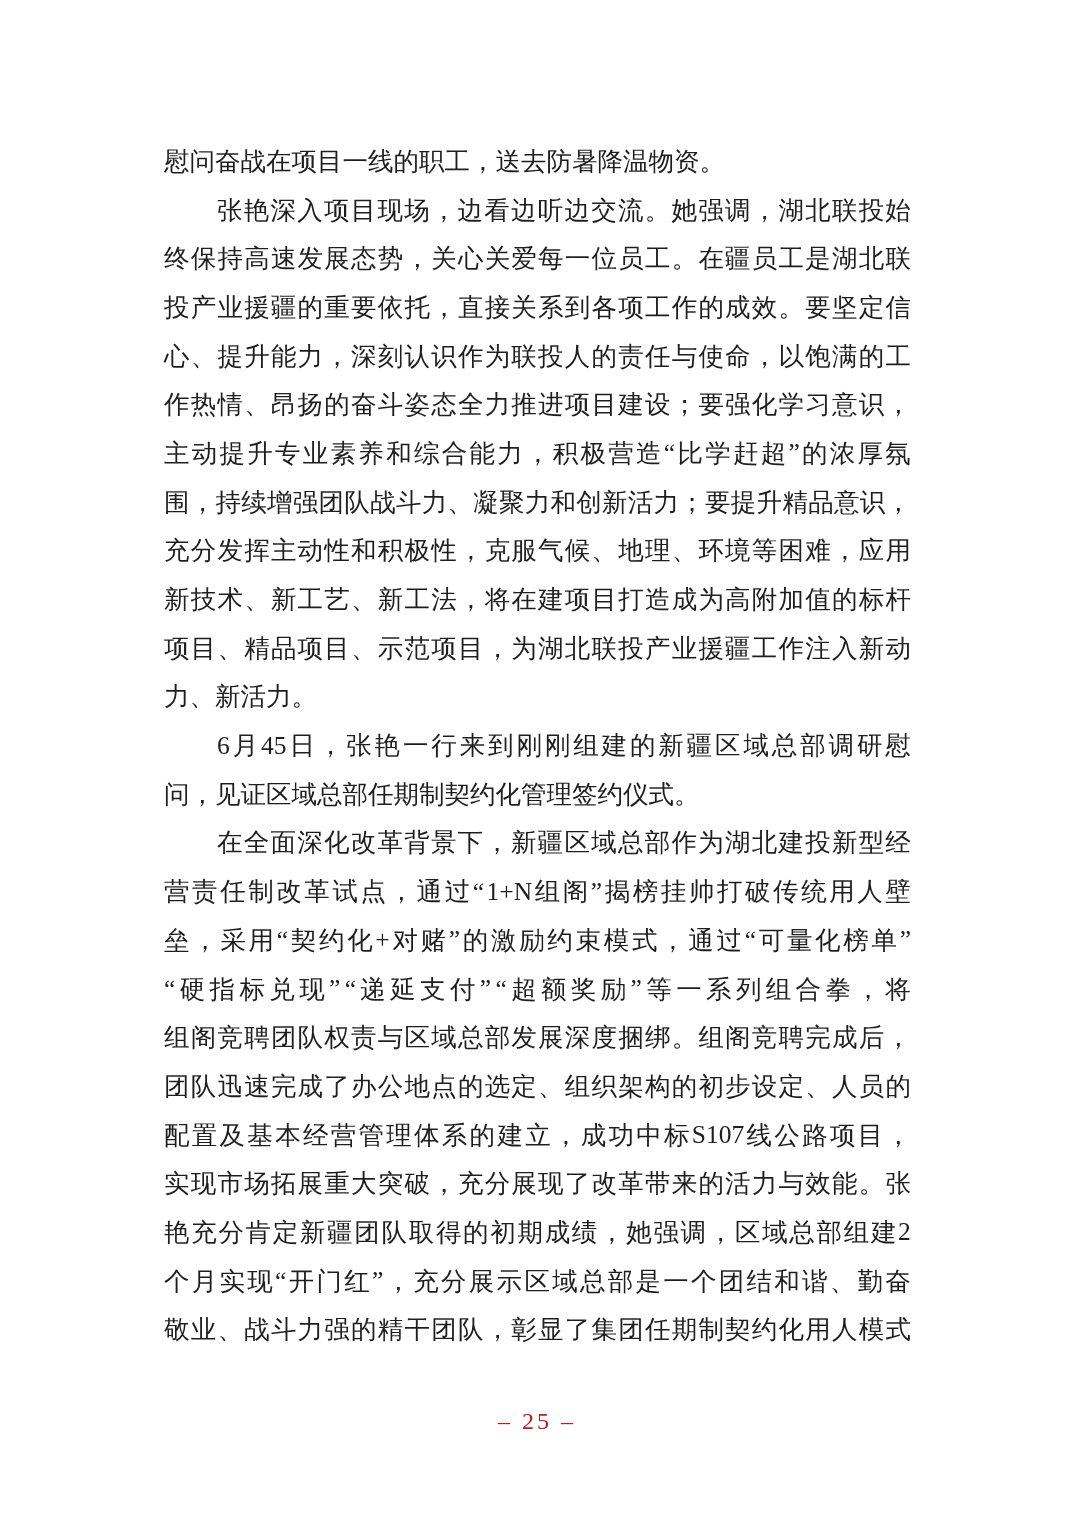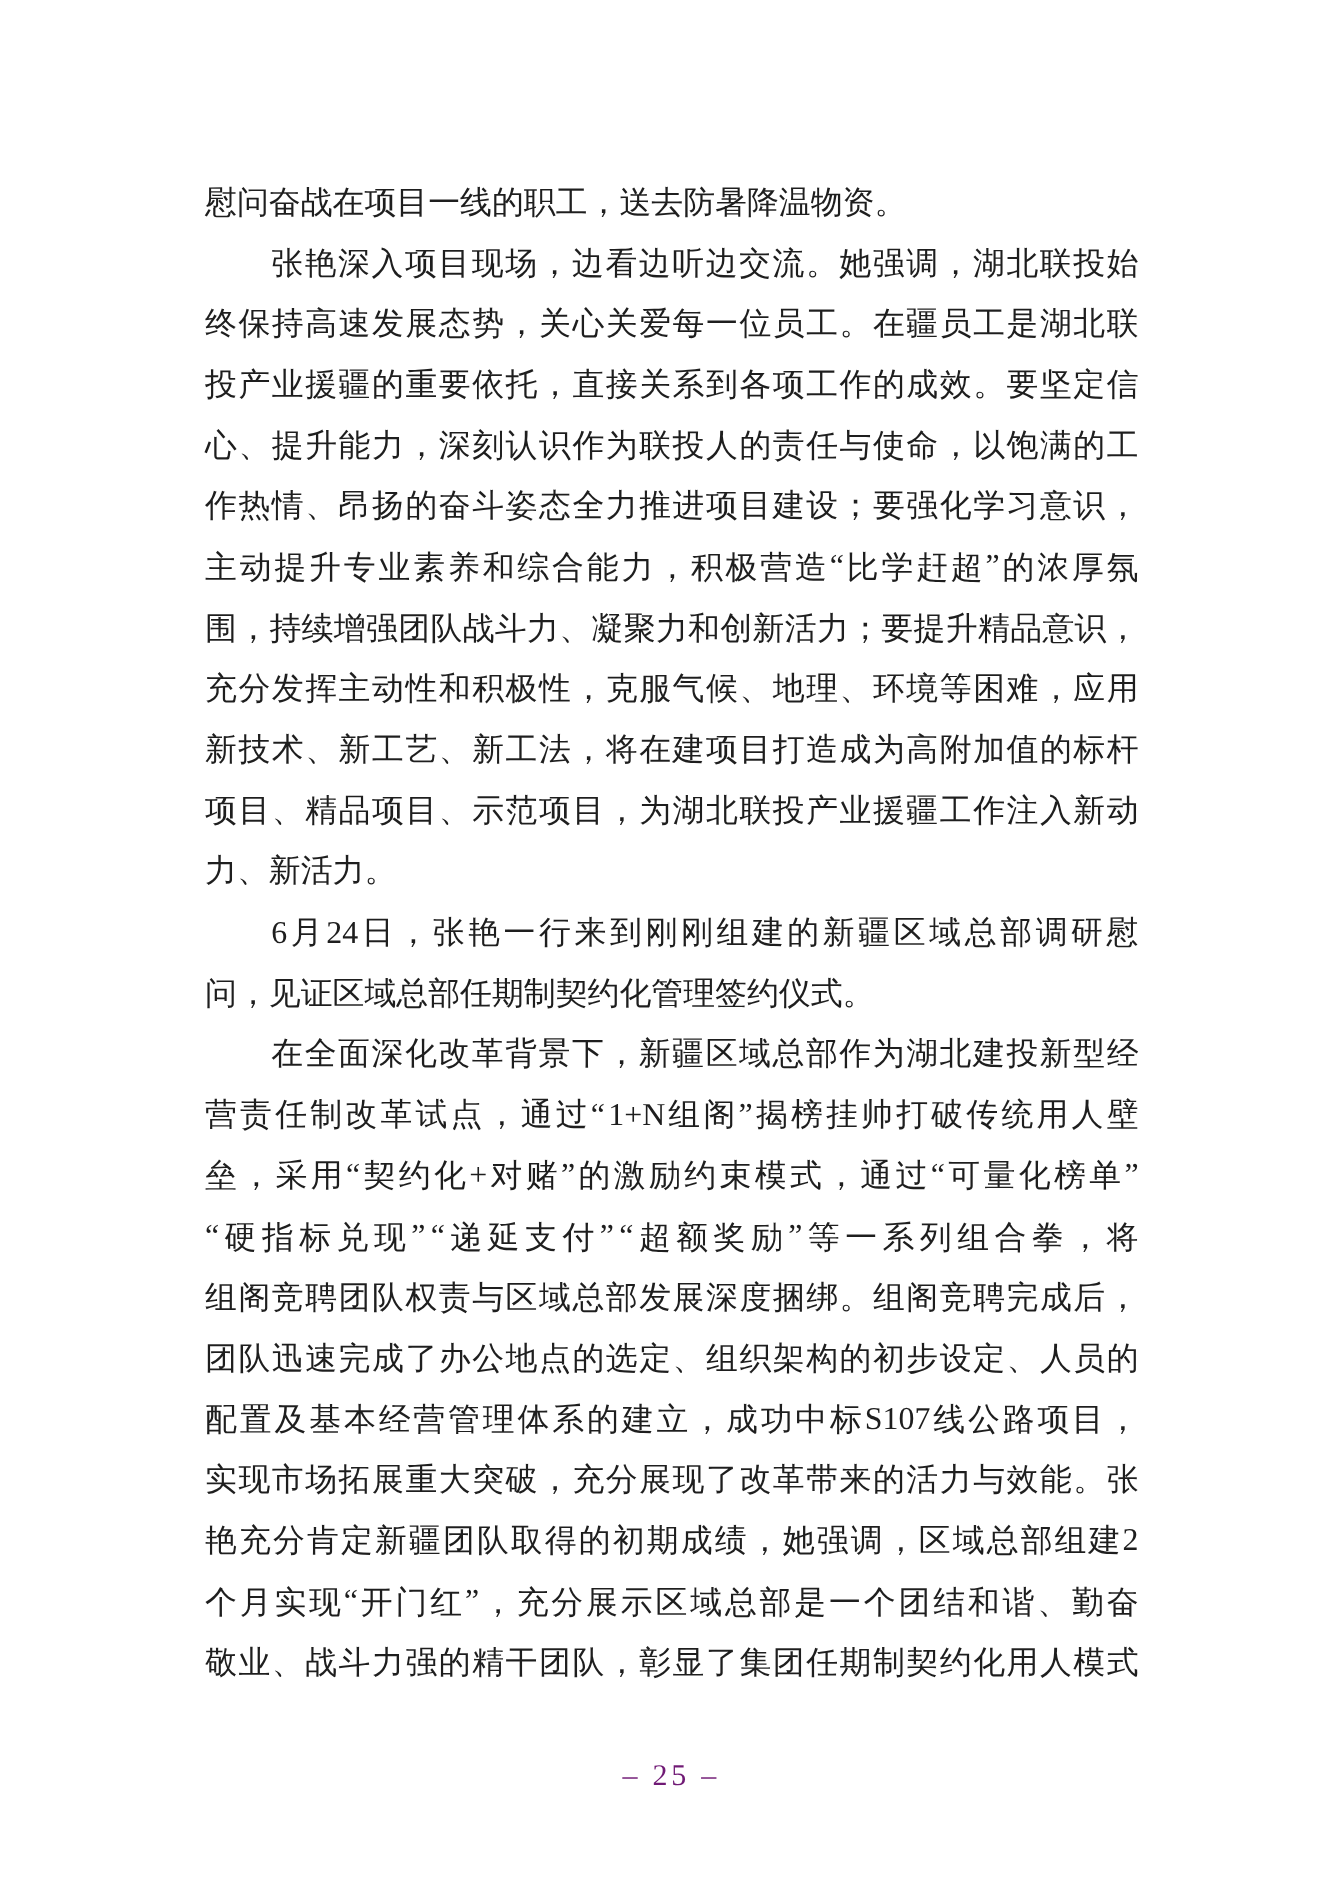--- a/index.html
+++ b/index.html
@@ -41,41 +41,41 @@
     display: inline-block;
   }
   .page-number {
     position: absolute;
     left: 0;
     top: 1408px;
     width: 100%;
     text-align: center;
     font-size: 24px;
     letter-spacing: 3px;
-    color: #701a75;
+    color: #b91c1c;
   }
 </style>
 </head>
 <body>
 
 <div class="page">
   <div class="doc-body">
       <div class="line"><span>慰</span><span>问</span><span>奋</span><span>战</span><span>在</span><span>项</span><span>目</span><span>一</span><span>线</span><span>的</span><span>职</span><span>工</span><span>，</span><span>送</span><span>去</span><span>防</span><span>暑</span><span>降</span><span>温</span><span>物</span><span>资</span><span>。</span></div>
       <div class="line fill indent"><span>张</span><span>艳</span><span>深</span><span>入</span><span>项</span><span>目</span><span>现</span><span>场</span><span>，</span><span>边</span><span>看</span><span>边</span><span>听</span><span>边</span><span>交</span><span>流</span><span>。</span><span>她</span><span>强</span><span>调</span><span>，</span><span>湖</span><span>北</span><span>联</span><span>投</span><span>始</span></div>
       <div class="line fill"><span>终</span><span>保</span><span>持</span><span>高</span><span>速</span><span>发</span><span>展</span><span>态</span><span>势</span><span>，</span><span>关</span><span>心</span><span>关</span><span>爱</span><span>每</span><span>一</span><span>位</span><span>员</span><span>工</span><span>。</span><span>在</span><span>疆</span><span>员</span><span>工</span><span>是</span><span>湖</span><span>北</span><span>联</span></div>
       <div class="line fill"><span>投</span><span>产</span><span>业</span><span>援</span><span>疆</span><span>的</span><span>重</span><span>要</span><span>依</span><span>托</span><span>，</span><span>直</span><span>接</span><span>关</span><span>系</span><span>到</span><span>各</span><span>项</span><span>工</span><span>作</span><span>的</span><span>成</span><span>效</span><span>。</span><span>要</span><span>坚</span><span>定</span><span>信</span></div>
       <div class="line fill"><span>心</span><span>、</span><span>提</span><span>升</span><span>能</span><span>力</span><span>，</span><span>深</span><span>刻</span><span>认</span><span>识</span><span>作</span><span>为</span><span>联</span><span>投</span><span>人</span><span>的</span><span>责</span><span>任</span><span>与</span><span>使</span><span>命</span><span>，</span><span>以</span><span>饱</span><span>满</span><span>的</span><span>工</span></div>
       <div class="line fill"><span>作</span><span>热</span><span>情</span><span>、</span><span>昂</span><span>扬</span><span>的</span><span>奋</span><span>斗</span><span>姿</span><span>态</span><span>全</span><span>力</span><span>推</span><span>进</span><span>项</span><span>目</span><span>建</span><span>设</span><span>；</span><span>要</span><span>强</span><span>化</span><span>学</span><span>习</span><span>意</span><span>识</span><span>，</span></div>
       <div class="line fill"><span>主</span><span>动</span><span>提</span><span>升</span><span>专</span><span>业</span><span>素</span><span>养</span><span>和</span><span>综</span><span>合</span><span>能</span><span>力</span><span>，</span><span>积</span><span>极</span><span>营</span><span>造</span><span>“</span><span>比</span><span>学</span><span>赶</span><span>超</span><span>”</span><span>的</span><span>浓</span><span>厚</span><span>氛</span></div>
       <div class="line fill"><span>围</span><span>，</span><span>持</span><span>续</span><span>增</span><span>强</span><span>团</span><span>队</span><span>战</span><span>斗</span><span>力</span><span>、</span><span>凝</span><span>聚</span><span>力</span><span>和</span><span>创</span><span>新</span><span>活</span><span>力</span><span>；</span><span>要</span><span>提</span><span>升</span><span>精</span><span>品</span><span>意</span><span>识</span><span>，</span></div>
       <div class="line fill"><span>充</span><span>分</span><span>发</span><span>挥</span><span>主</span><span>动</span><span>性</span><span>和</span><span>积</span><span>极</span><span>性</span><span>，</span><span>克</span><span>服</span><span>气</span><span>候</span><span>、</span><span>地</span><span>理</span><span>、</span><span>环</span><span>境</span><span>等</span><span>困</span><span>难</span><span>，</span><span>应</span><span>用</span></div>
       <div class="line fill"><span>新</span><span>技</span><span>术</span><span>、</span><span>新</span><span>工</span><span>艺</span><span>、</span><span>新</span><span>工</span><span>法</span><span>，</span><span>将</span><span>在</span><span>建</span><span>项</span><span>目</span><span>打</span><span>造</span><span>成</span><span>为</span><span>高</span><span>附</span><span>加</span><span>值</span><span>的</span><span>标</span><span>杆</span></div>
       <div class="line fill"><span>项</span><span>目</span><span>、</span><span>精</span><span>品</span><span>项</span><span>目</span><span>、</span><span>示</span><span>范</span><span>项</span><span>目</span><span>，</span><span>为</span><span>湖</span><span>北</span><span>联</span><span>投</span><span>产</span><span>业</span><span>援</span><span>疆</span><span>工</span><span>作</span><span>注</span><span>入</span><span>新</span><span>动</span></div>
       <div class="line"><span>力</span><span>、</span><span>新</span><span>活</span><span>力</span><span>。</span></div>
-      <div class="line fill indent"><span>6</span><span>月</span><span>24</span><span>日</span><span>，</span><span>张</span><span>艳</span><span>一</span><span>行</span><span>来</span><span>到</span><span>刚</span><span>刚</span><span>组</span><span>建</span><span>的</span><span>新</span><span>疆</span><span>区</span><span>域</span><span>总</span><span>部</span><span>调</span><span>研</span><span>慰</span></div>
+      <div class="line fill indent"><span>6</span><span>月</span><span>45</span><span>日</span><span>，</span><span>张</span><span>艳</span><span>一</span><span>行</span><span>来</span><span>到</span><span>刚</span><span>刚</span><span>组</span><span>建</span><span>的</span><span>新</span><span>疆</span><span>区</span><span>域</span><span>总</span><span>部</span><span>调</span><span>研</span><span>慰</span></div>
       <div class="line"><span>问</span><span>，</span><span>见</span><span>证</span><span>区</span><span>域</span><span>总</span><span>部</span><span>任</span><span>期</span><span>制</span><span>契</span><span>约</span><span>化</span><span>管</span><span>理</span><span>签</span><span>约</span><span>仪</span><span>式</span><span>。</span></div>
       <div class="line fill indent"><span>在</span><span>全</span><span>面</span><span>深</span><span>化</span><span>改</span><span>革</span><span>背</span><span>景</span><span>下</span><span>，</span><span>新</span><span>疆</span><span>区</span><span>域</span><span>总</span><span>部</span><span>作</span><span>为</span><span>湖</span><span>北</span><span>建</span><span>投</span><span>新</span><span>型</span><span>经</span></div>
       <div class="line fill"><span>营</span><span>责</span><span>任</span><span>制</span><span>改</span><span>革</span><span>试</span><span>点</span><span>，</span><span>通</span><span>过</span><span>“</span><span>1+N</span><span>组</span><span>阁</span><span>”</span><span>揭</span><span>榜</span><span>挂</span><span>帅</span><span>打</span><span>破</span><span>传</span><span>统</span><span>用</span><span>人</span><span>壁</span></div>
       <div class="line fill"><span>垒</span><span>，</span><span>采</span><span>用</span><span>“</span><span>契</span><span>约</span><span>化</span><span>+</span><span>对</span><span>赌</span><span>”</span><span>的</span><span>激</span><span>励</span><span>约</span><span>束</span><span>模</span><span>式</span><span>，</span><span>通</span><span>过</span><span>“</span><span>可</span><span>量</span><span>化</span><span>榜</span><span>单</span><span>”</span></div>
       <div class="line fill"><span>“</span><span>硬</span><span>指</span><span>标</span><span>兑</span><span>现</span><span>”</span><span>“</span><span>递</span><span>延</span><span>支</span><span>付</span><span>”</span><span>“</span><span>超</span><span>额</span><span>奖</span><span>励</span><span>”</span><span>等</span><span>一</span><span>系</span><span>列</span><span>组</span><span>合</span><span>拳</span><span>，</span><span>将</span></div>
       <div class="line fill"><span>组</span><span>阁</span><span>竞</span><span>聘</span><span>团</span><span>队</span><span>权</span><span>责</span><span>与</span><span>区</span><span>域</span><span>总</span><span>部</span><span>发</span><span>展</span><span>深</span><span>度</span><span>捆</span><span>绑</span><span>。</span><span>组</span><span>阁</span><span>竞</span><span>聘</span><span>完</span><span>成</span><span>后</span><span>，</span></div>
       <div class="line fill"><span>团</span><span>队</span><span>迅</span><span>速</span><span>完</span><span>成</span><span>了</span><span>办</span><span>公</span><span>地</span><span>点</span><span>的</span><span>选</span><span>定</span><span>、</span><span>组</span><span>织</span><span>架</span><span>构</span><span>的</span><span>初</span><span>步</span><span>设</span><span>定</span><span>、</span><span>人</span><span>员</span><span>的</span></div>
       <div class="line fill"><span>配</span><span>置</span><span>及</span><span>基</span><span>本</span><span>经</span><span>营</span><span>管</span><span>理</span><span>体</span><span>系</span><span>的</span><span>建</span><span>立</span><span>，</span><span>成</span><span>功</span><span>中</span><span>标</span><span>S107</span><span>线</span><span>公</span><span>路</span><span>项</span><span>目</span><span>，</span></div>
       <div class="line fill"><span>实</span><span>现</span><span>市</span><span>场</span><span>拓</span><span>展</span><span>重</span><span>大</span><span>突</span><span>破</span><span>，</span><span>充</span><span>分</span><span>展</span><span>现</span><span>了</span><span>改</span><span>革</span><span>带</span><span>来</span><span>的</span><span>活</span><span>力</span><span>与</span><span>效</span><span>能</span><span>。</span><span>张</span></div>
       <div class="line fill"><span>艳</span><span>充</span><span>分</span><span>肯</span><span>定</span><span>新</span><span>疆</span><span>团</span><span>队</span><span>取</span><span>得</span><span>的</span><span>初</span><span>期</span><span>成</span><span>绩</span><span>，</span><span>她</span><span>强</span><span>调</span><span>，</span><span>区</span><span>域</span><span>总</span><span>部</span><span>组</span><span>建</span><span>2</span></div>

